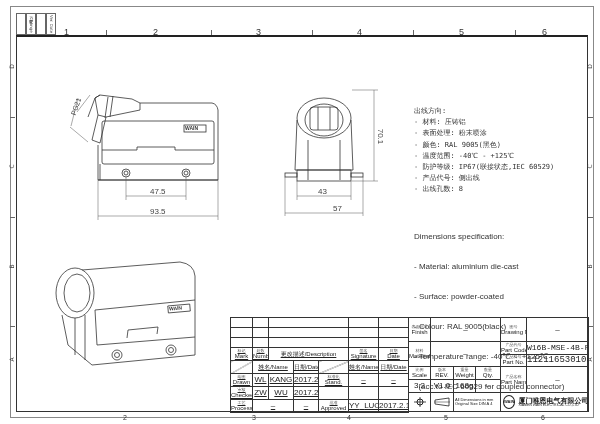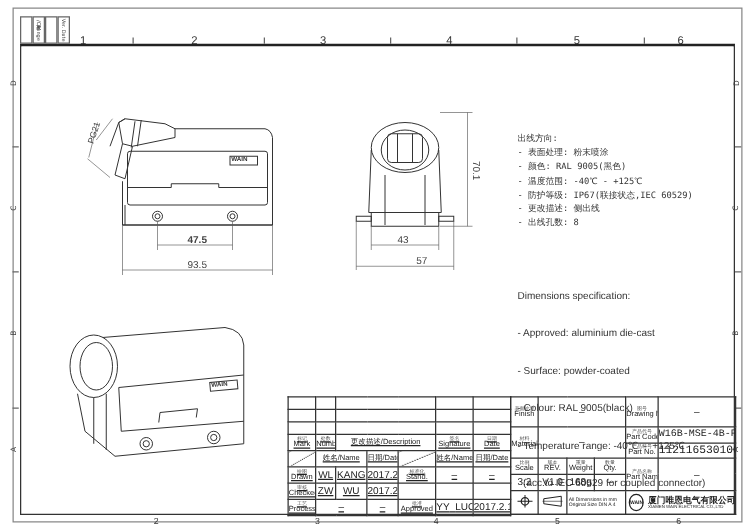--- a/index.html
+++ b/index.html
@@ -141,41 +141,42 @@
     <circle cx="117" cy="355" r="5"></circle>
     <circle cx="117" cy="355" r="2.5"></circle>
     <circle cx="171" cy="350" r="5"></circle>
     <circle cx="171" cy="350" r="2.5"></circle>
     <line x1="85" y1="315" x2="85" y2="360"></line>
     <line x1="75" y1="318" x2="75" y2="355"></line>
   </g>
 </svg>
 
 <div class="abs dim" style="left:67px;top:103px;transform:rotate(-72deg);font-size:7px;">PG21</div>
-<div class="abs dim" style="left:150px;top:187px;font-weight:bold;">47.5</div>
+<div class="abs dim" style="left:150px;top:187px;">47.5</div>
 <div class="abs dim" style="left:150px;top:207px;">93.5</div>
 <div class="abs" style="left:185px;top:125px;font-size:5px;font-weight:bold;font-family:'Liberation Sans',sans-serif;color:#333;">WAIN</div>
 <div class="abs dim" style="left:373px;top:132px;transform:rotate(90deg);">70.1</div>
 <div class="abs dim" style="left:318px;top:187px;">43</div>
 <div class="abs dim" style="left:318px;top:204px;margin-left:15px;">57</div>
 <div class="abs" style="left:169px;top:305px;font-size:5px;font-weight:bold;font-family:'Liberation Sans',sans-serif;color:#333;transform:rotate(-5deg);">WAIN</div>
 
 <div class="abs spec spec-cn" style="left:414px;top:106px;">
   <div>出线方向:</div>
+  <div>- 材料: 压铸铝</div>
   <div>- 表面处理: 粉末喷涂</div>
   <div>- 颜色: RAL 9005(黑色)</div>
   <div>- 温度范围: -40℃  -  +125℃</div>
   <div>- 防护等级: IP67(联接状态,IEC 60529)</div>
-  <div>- 更改描述:  侧出线</div>
+  <div>- 产品代号:  侧出线</div>
   <div>- 出线孔数: 8</div>
 </div>
 
 <div class="abs spec spec-en" style="left:414px;top:212px;white-space:pre;">
   <div>Dimensions specification:</div>
-  <div>- Approved: aluminium die-cast</div>
+  <div>- Material: aluminium die-cast</div>
   <div>- Surface: powder-coated</div>
   <div>- Colour: RAL 9005(black)</div>
   <div>- Temperature range: -40℃  -  +125℃</div>
   <div>  (acc.to IEC 60529 for coupled connector)</div>
   
   
   
 </div>
 
 <table class="abs tb" style="left:230px;top:317px;width:178px;height:95px;text-decoration:underline;">

